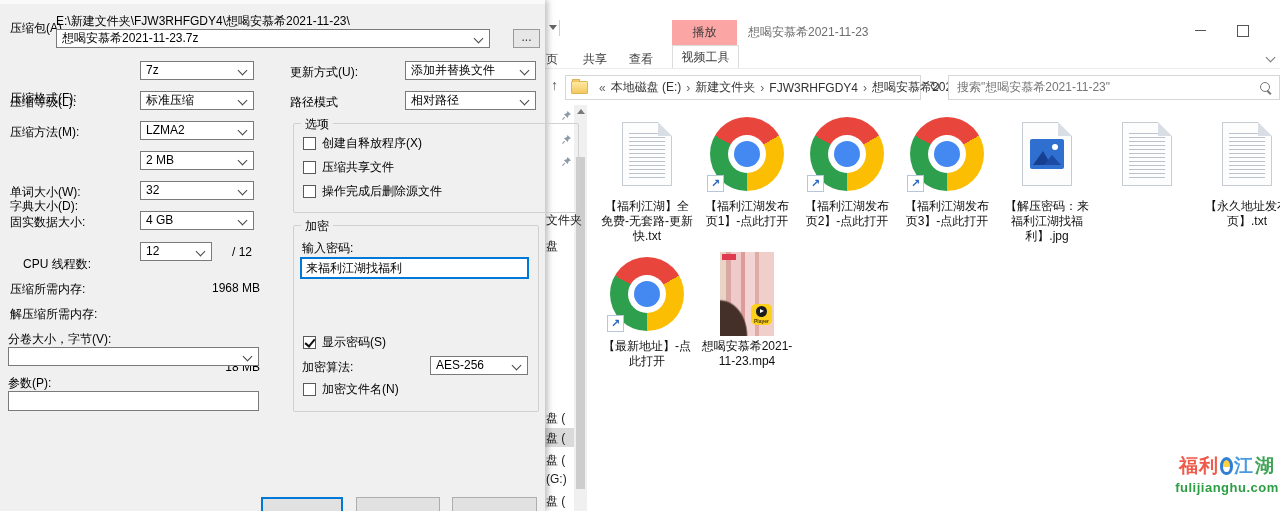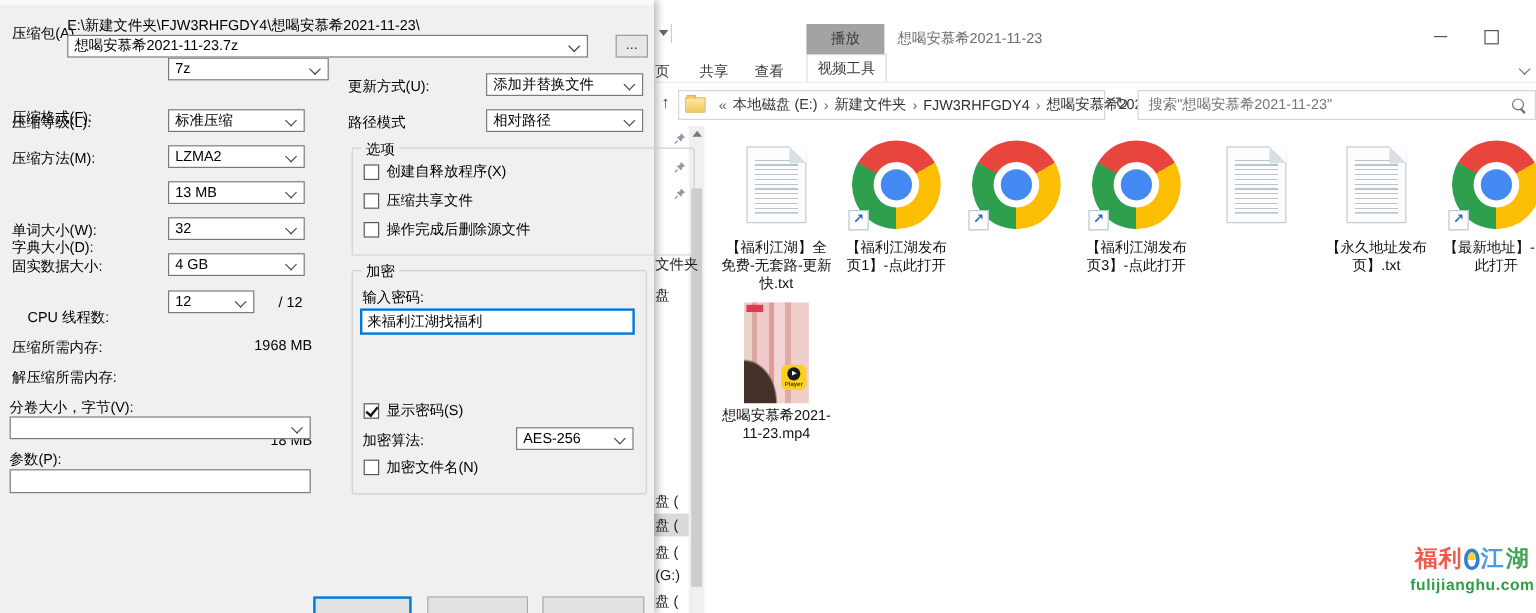--- a/index.html
+++ b/index.html
@@ -25,21 +25,21 @@
   .cb.checked::after{content:"";position:absolute;left:3px;top:0px;width:4px;height:8px;
        border-right:2px solid #111;border-bottom:2px solid #111;transform:rotate(40deg);}
   .btn{position:absolute;height:22px;background:#e1e1e1;border:1px solid #adadad;box-sizing:border-box;}
   .btn.default{border:2px solid #0078d7;}
   .mini-btn{position:absolute;width:27px;height:19px;background:#e7e7e7;border:1px solid #9a9a9a;
             box-sizing:border-box;text-align:center;line-height:15px;color:#333;}
   .rightval{position:absolute;text-align:right;}
   
   .exp{position:absolute;left:545px;top:0;width:735px;height:511px;background:#fff;}
   .titlebar-text{position:absolute;color:#6d6d6d;white-space:nowrap;}
-  .playtab{position:absolute;background:#a3a3a3;color:#3b3b3b;text-align:center;line-height:25px;}
+  .playtab{position:absolute;background:#fca5a5;color:#3b3b3b;text-align:center;line-height:25px;}
   .tab{position:absolute;color:#3b3b3b;white-space:nowrap;}
   .vtab{position:absolute;background:#fff;border:1px solid #dcdcdc;border-bottom:none;
         text-align:center;line-height:22px;color:#3b3b3b;}
   .ribbon-line{position:absolute;left:0;top:68px;width:735px;height:1px;background:#ececec;}
   .addrbox{position:absolute;background:#fff;border:1px solid #d6d6d6;box-sizing:border-box;display:flex;align-items:center;}
   .crumb{color:#333;white-space:nowrap;}
   .crumbsep{color:#666;padding:0 5px;}
   .foldericon{width:15px;height:11px;background:linear-gradient(#ffe9a2,#f3c95f);
               border:1px solid #dfb457;border-radius:1px;position:relative;margin:0 6px 0 5px;flex:0 0 auto;}
   .foldericon::before{content:"";position:absolute;left:0;top:-3px;width:6px;height:2px;
@@ -178,31 +178,45 @@
         </div>
     <div class="file-label">【福利江湖发布页1】-点此打开</div>
   </div>
 
   <div class="file-item">
     <div class="icon-box">
           <div class="chrome">
             <span class="scbadge">↗</span>
           </div>
         </div>
+    <div class="file-label">【福利江湖发布页2】-点此打开</div>
   </div>
 
   <div class="file-item">
     <div class="icon-box">
           <div class="chrome">
             <span class="scbadge">↗</span>
           </div>
         </div>
     <div class="file-label">【福利江湖发布页3】-点此打开</div>
   </div>
 
+  <div class="file-item">
+    <div class="icon-box">
+          <div class="page img">
+            <svg width="34" height="30" viewBox="0 0 34 30">
+              <rect x="0" y="0" width="34" height="30" rx="2" fill="#2e6fd0"></rect>
+              <path d="M3 26 L13 12 L21 26 Z" fill="#173f8f"></path>
+              <path d="M14 26 L22 16 L31 26 Z" fill="#1c4aa5"></path>
+              <circle cx="25" cy="8" r="3" fill="#ffffff"></circle>
+            </svg>
+          </div>
+        </div>
+    <div class="file-label">【解压密码：来福利江湖找福利】.jpg</div>
+  </div>
 
   <div class="file-item">
     <div class="icon-box">
           <div class="page">
             <div class="lines"></div>
           </div>
         </div>
   </div>
 
   <div class="file-item">
@@ -248,34 +262,34 @@
   </div>
 </div>
 
 <div class="dlg">
   <div class="lbl" style="left:10px;top:20px;">压缩包(A)</div>
   <div class="lbl" style="left:56px;top:13px;">E:\新建文件夹\FJW3RHFGDY4\想喝安慕希2021-11-23\</div>
   <div class="combo" style="left:56px;top:29px;width:434px;"><span>想喝安慕希2021-11-23.7z</span><span class="cv"></span></div>
   <div class="mini-btn" style="left:513px;top:29px;">...</div>
 
   <div class="lbl" style="left:10px;top:64px;margin-top:26px;">压缩格式(F):</div>
-  <div class="combo" style="left:140px;top:48px;width:134px;"><span>7z</span><span class="cv"></span></div>
+  <div class="combo" style="left:140px;top:61px;width:114px;"><span>7z</span><span class="cv"></span></div>
   <div class="lbl" style="left:290px;top:64px;">更新方式(U):</div>
   <div class="combo" style="left:405px;top:61px;width:131px;"><span>添加并替换文件</span><span class="cv"></span></div>
 
   <div class="lbl" style="left:10px;top:94px;">压缩等级(L):</div>
   <div class="combo" style="left:140px;top:91px;width:114px;"><span>标准压缩</span><span class="cv"></span></div>
   <div class="lbl" style="left:290px;top:94px;">路径模式</div>
   <div class="combo" style="left:405px;top:91px;width:131px;"><span>相对路径</span><span class="cv"></span></div>
 
   <div class="lbl" style="left:10px;top:124px;">压缩方法(M):</div>
   <div class="combo" style="left:140px;top:121px;width:114px;"><span>LZMA2</span><span class="cv"></span></div>
 
   <div class="lbl" style="left:10px;top:154px;margin-top:44px;">字典大小(D):</div>
-  <div class="combo" style="left:140px;top:151px;width:114px;"><span>13 MB</span><span class="cv"></span></div>
+  <div class="combo" style="left:140px;top:151px;width:114px;"><span>2 MB</span><span class="cv"></span></div>
 
   <div class="lbl" style="left:10px;top:184px;">单词大小(W):</div>
   <div class="combo" style="left:140px;top:181px;width:114px;"><span>32</span><span class="cv"></span></div>
 
   <div class="lbl" style="left:10px;top:214px;">固实数据大小:</div>
   <div class="combo" style="left:140px;top:211px;width:114px;"><span>4 GB</span><span class="cv"></span></div>
 
   <div class="lbl" style="left:23px;top:245px;margin-top:11px;">CPU 线程数:</div>
   <div class="combo" style="left:140px;top:242px;width:72px;"><span>12</span><span class="cv"></span></div>
   <div class="lbl" style="left:232px;top:245px;">/ 12</div>

